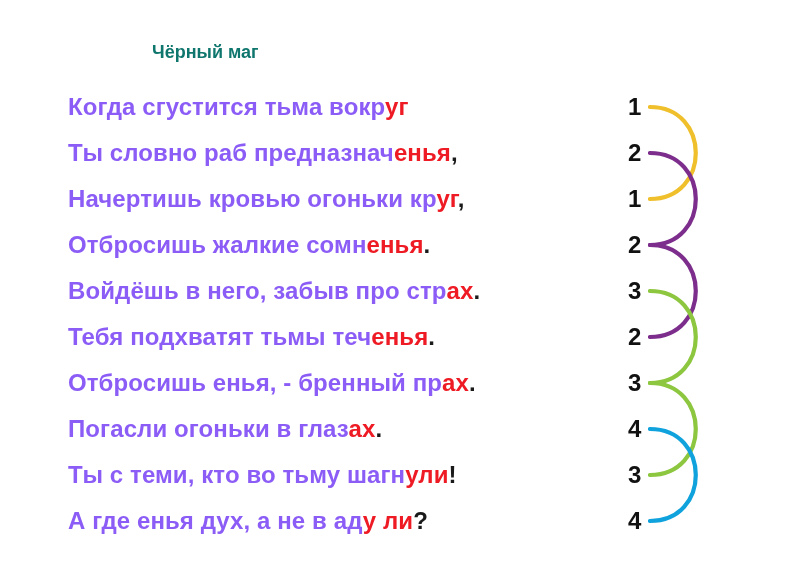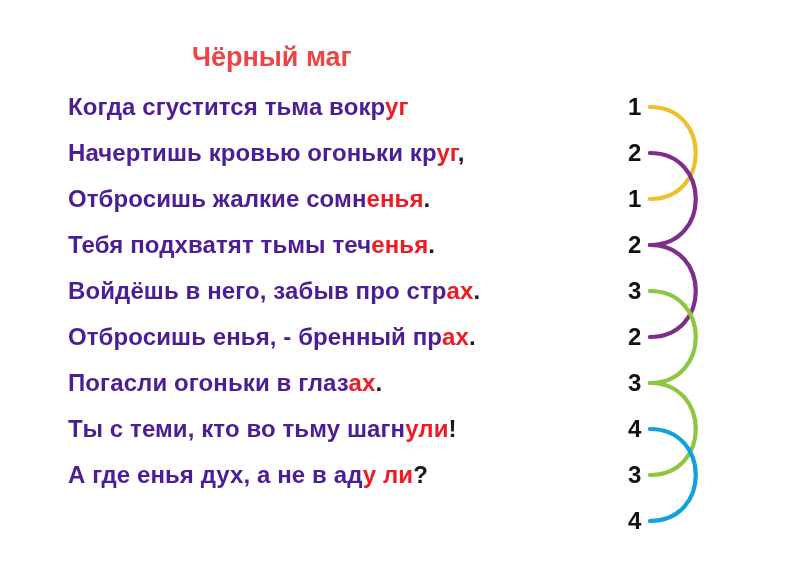--- a/index.html
+++ b/index.html
@@ -21,45 +21,44 @@
     left: 0; top: 0;
     width: 800px;
     height: 587px;
     background: #ffffff;
   }
 
   #poem-title {
     position: absolute;
     left: 152px;
     top: 42px;
-    font-size: 27px;
+    font-size: 18px;
     font-weight: 700;
     letter-spacing: 0px;
-    color: #ef4444;
+    color: #0f766e;
     white-space: nowrap;
-    margin-left: 40px;
   }
 
   #poem-lines {
     position: absolute;
     left: 68px;
     top: 84px;
     width: 540px;
   }
 
   .poem-line {
     height: 46px;
     line-height: 46px;
     font-size: 24px;
     font-weight: 700;
     color: #1a1a1a;
     white-space: nowrap;
     letter-spacing: 0.1px;
   }
-  .poem-line .stem { color: #4c1d95; }
+  .poem-line .stem { color: #8b5cf6; }
   .poem-line .rhyme { color: #ee1b24; text-align: right; }
   .poem-line .punct { color: #1a1a1a; }
 
   #rhyme-numbers {
     position: absolute;
     left: 628px;
     top: 84px;
     width: 30px;
   }
   .rhyme-number {
@@ -81,24 +80,25 @@
 </style>
 </head>
 <body>
 
 <div id="poem-figure">
 
   <div id="poem-title">Чёрный маг</div>
 
   <div id="poem-lines">
       <div class="poem-line"><span class="stem">Когда сгустится тьма вокр</span><span class="rhyme">уг</span><span class="punct"></span></div>
+      <div class="poem-line"><span class="stem">Ты словно раб предназнач</span><span class="rhyme">енья</span><span class="punct">,</span></div>
       <div class="poem-line"><span class="stem">Начертишь кровью огоньки кр</span><span class="rhyme">уг</span><span class="punct">,</span></div>
       <div class="poem-line"><span class="stem">Отбросишь жалкие сомн</span><span class="rhyme">енья</span><span class="punct">.</span></div>
+      <div class="poem-line"><span class="stem">Войдёшь в него, забыв про стр</span><span class="rhyme">ах</span><span class="punct">.</span></div>
       <div class="poem-line"><span class="stem">Тебя подхватят тьмы теч</span><span class="rhyme">енья</span><span class="punct">.</span></div>
-      <div class="poem-line"><span class="stem">Войдёшь в него, забыв про стр</span><span class="rhyme">ах</span><span class="punct">.</span></div>
       <div class="poem-line"><span class="stem">Отбросишь енья, - бренный пр</span><span class="rhyme">ах</span><span class="punct">.</span></div>
       <div class="poem-line"><span class="stem">Погасли огоньки в глаз</span><span class="rhyme">ах</span><span class="punct">.</span></div>
       <div class="poem-line"><span class="stem">Ты с теми, кто во тьму шагн</span><span class="rhyme">ули</span><span class="punct">!</span></div>
       <div class="poem-line"><span class="stem">А где енья дух, а не в ад</span><span class="rhyme">у ли</span><span class="punct">?</span></div>
     </div>
 
   <div id="rhyme-numbers">
       <div class="rhyme-number">1</div>
       <div class="rhyme-number">2</div>
       <div class="rhyme-number">1</div>

